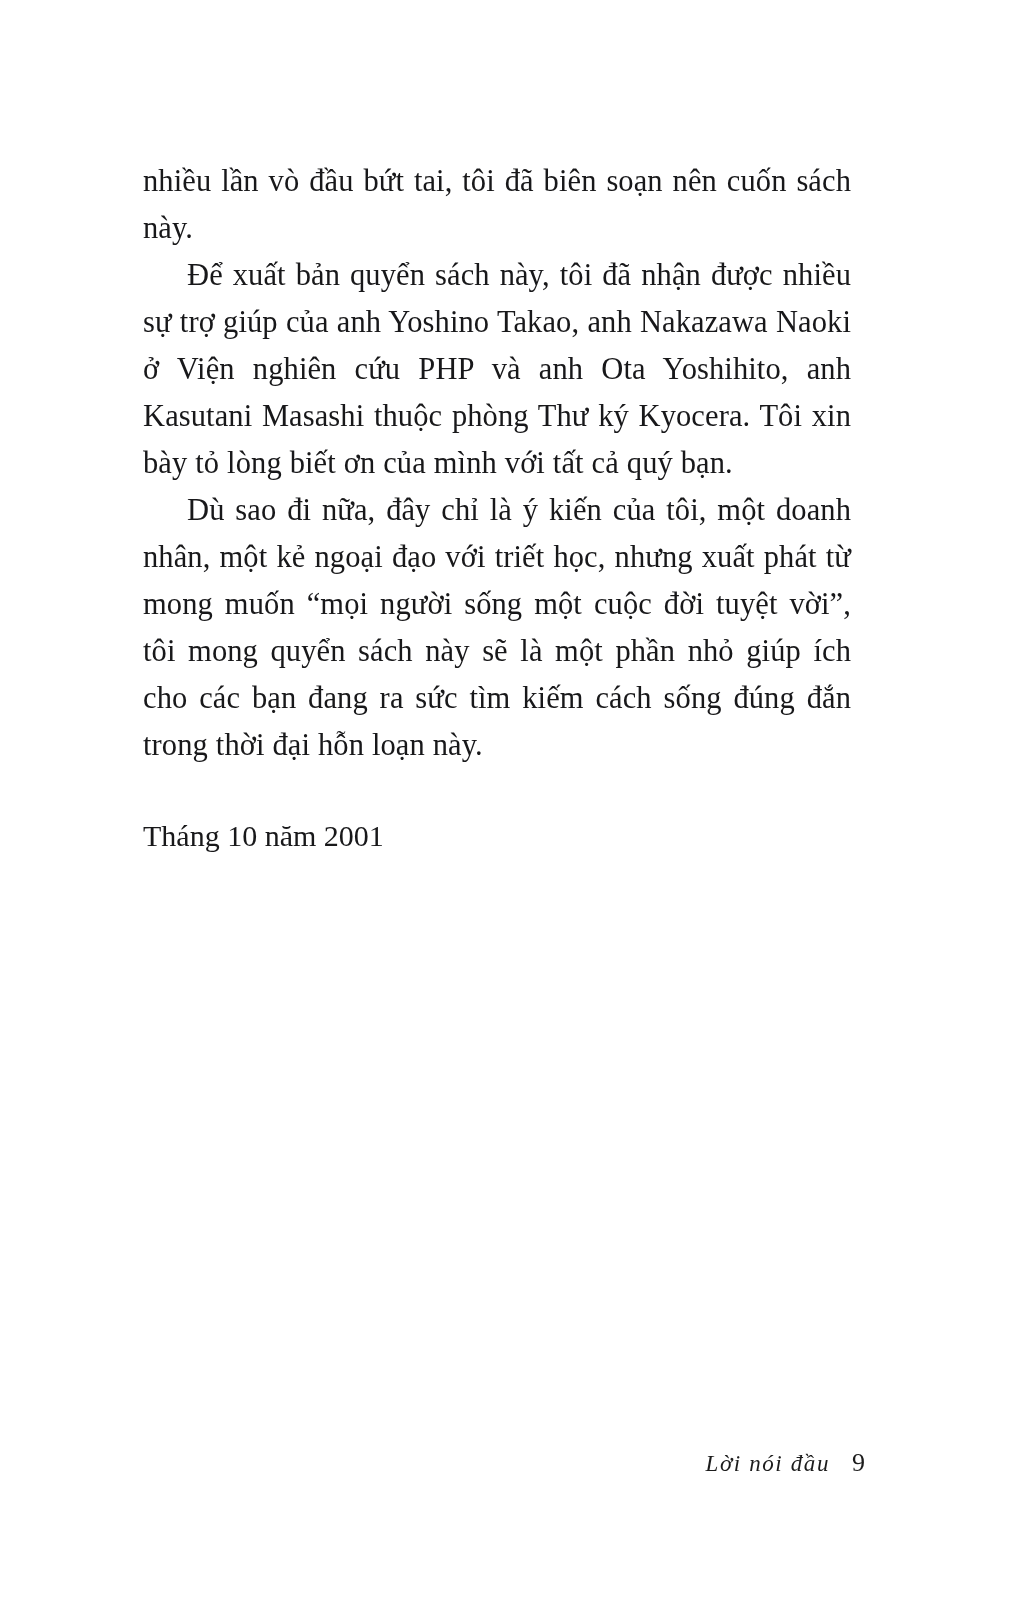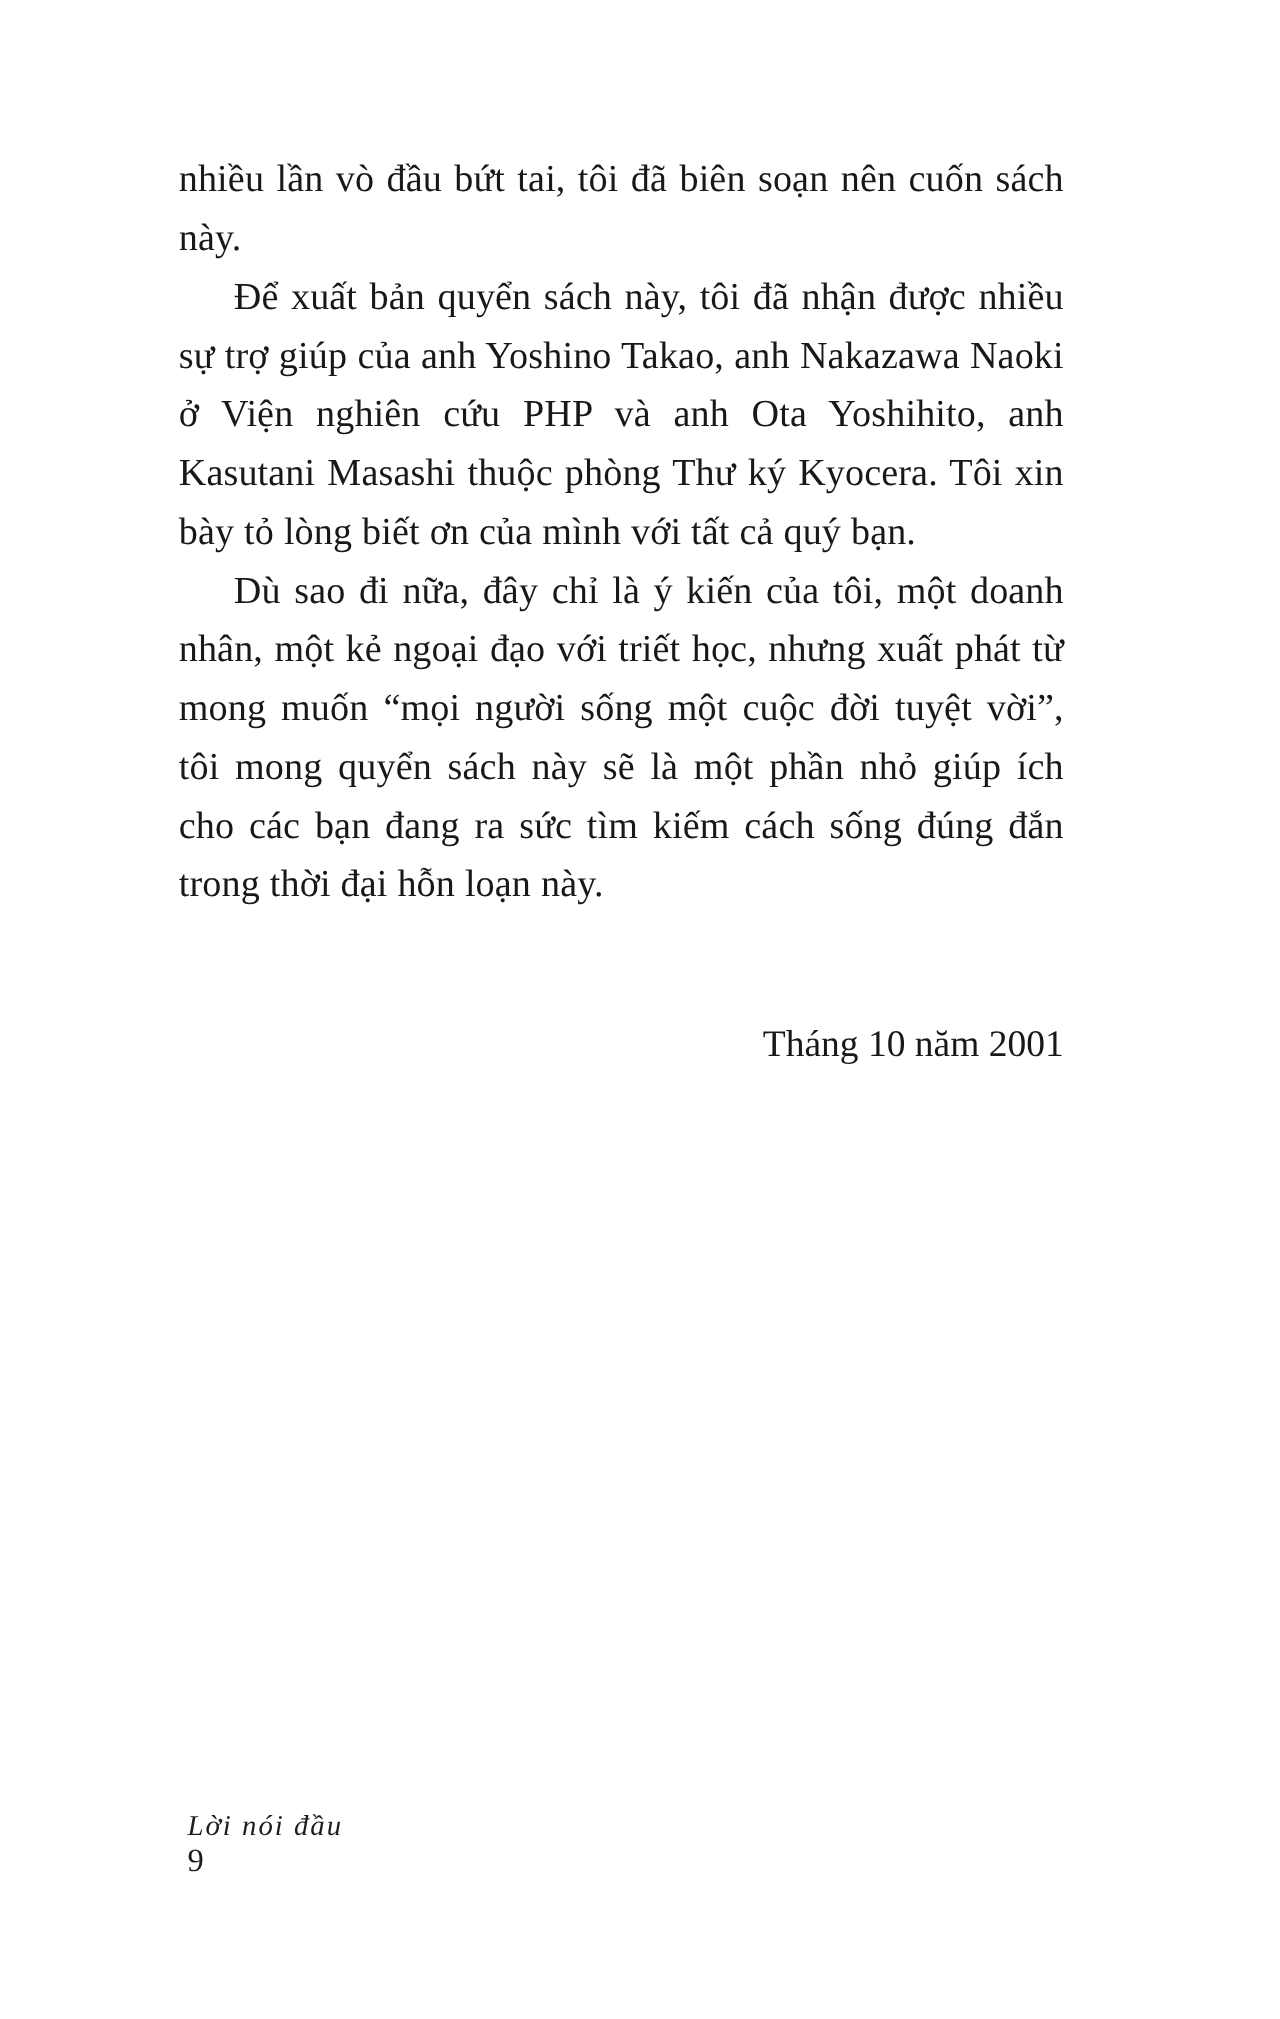--- a/index.html
+++ b/index.html
@@ -34,49 +34,49 @@
     font-size: 30.5px;
     line-height: 47px;
     text-align: justify;
     text-justify: inter-word;
     letter-spacing: 0.1px;
     word-spacing: 0.2px;
     color: #18181a;
   }
   p.para.first {
     text-indent: 0;
+    margin-top: 38px;
   }
   p.para.indent {
     text-indent: 44px;
   }
   p.para + p.para {
     margin-top: 0;
   }
   .signature {
     position: absolute;
     left: 143px;
     top: 812px;
     width: 708px;
-    text-align: right;
+    text-align: left;
     font-size: 30px;
     line-height: 47px;
     color: #18181a;
   }
   .signature div {
     white-space: nowrap;
   }
   .footer {
     position: absolute;
-    left: 128px;
+    left: 157px;
     top: 1448px;
     width: 708px;
     display: flex;
     justify-content: flex-end;
     align-items: baseline;
-    flex-direction: column;
   }
   .footer-label {
     font-size: 23px;
     letter-spacing: 1.6px;
     font-style: italic;
     color: #1c1c1c;
   }
   .footer-pagenum {
     font-size: 26px;
     margin-left: 22px;

